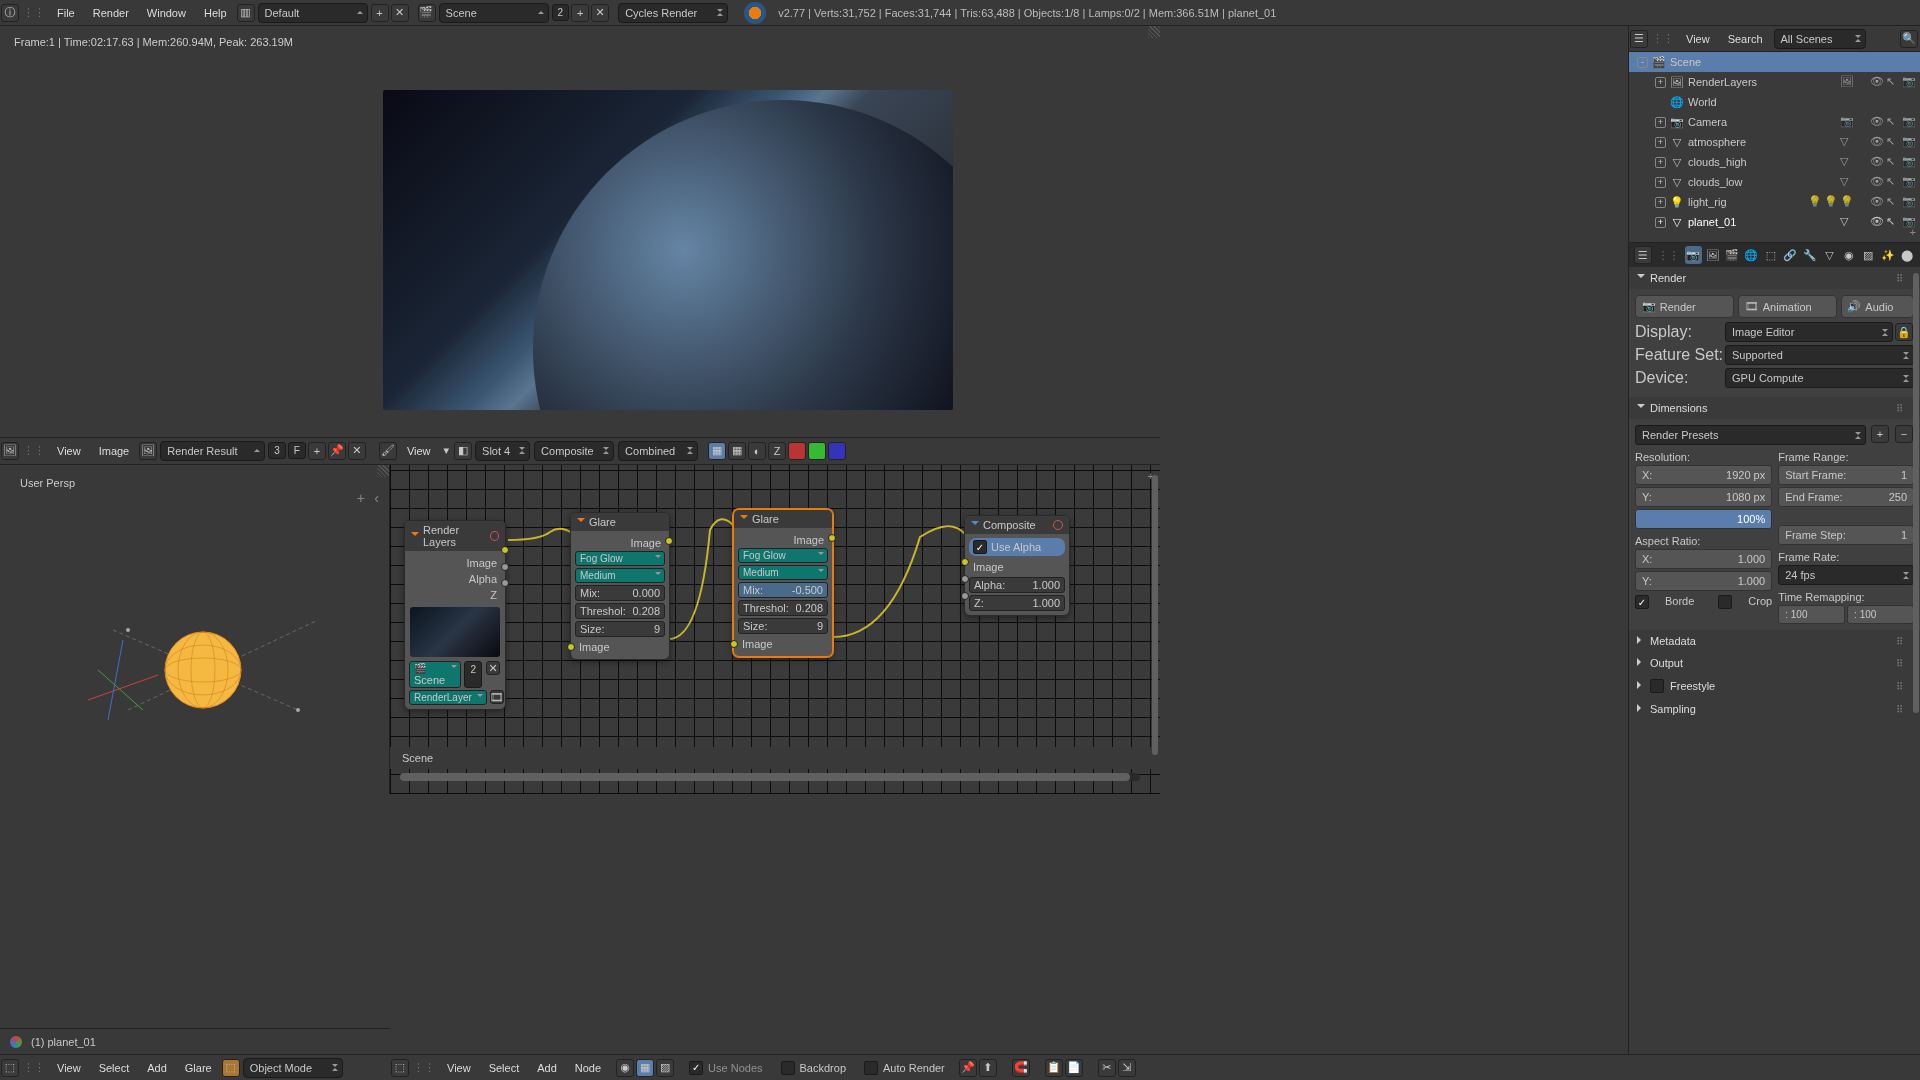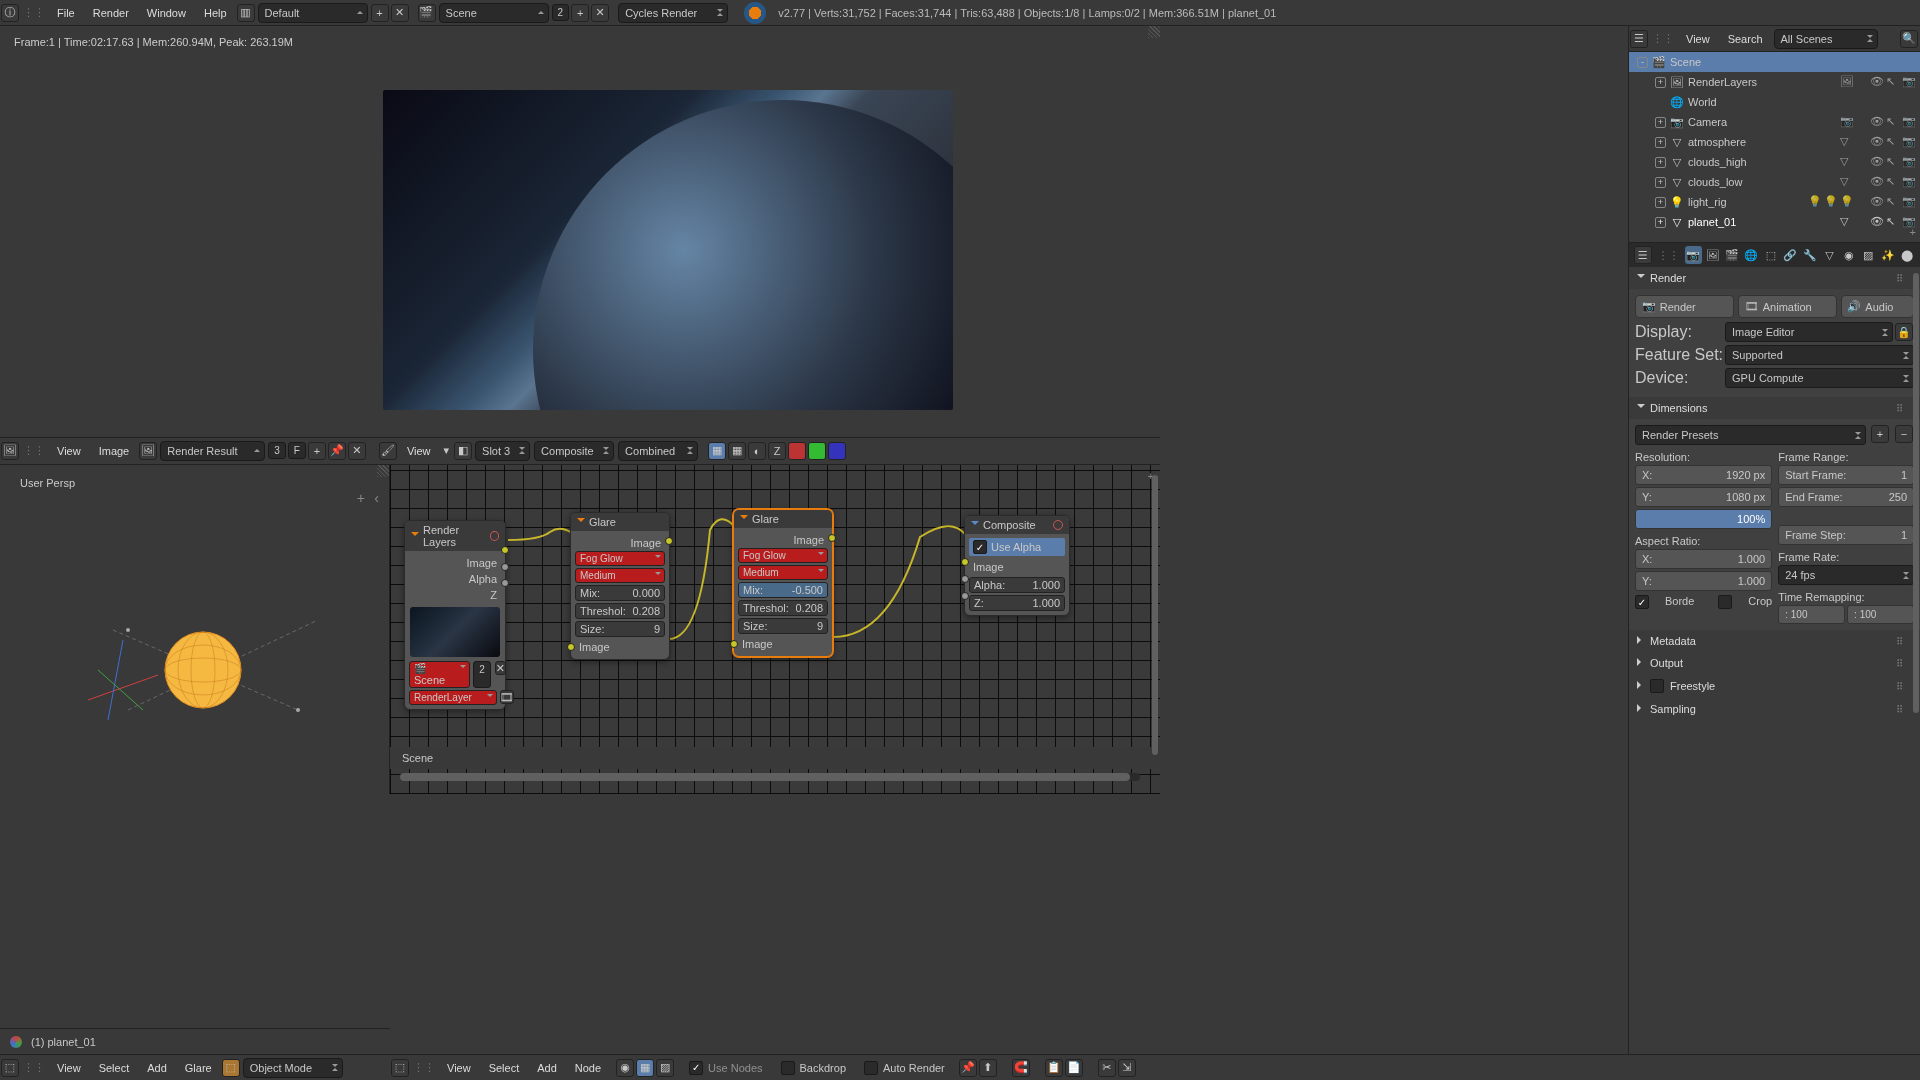--- a/index.html
+++ b/index.html
@@ -26,21 +26,21 @@
 .node { position:absolute; background:#555; border:1px solid #2a2a2a; border-radius:6px; box-shadow:0 2px 6px rgba(0,0,0,0.4); }
 .node-title { background:#3a3a3a; border-radius:5px 5px 0 0; padding:3px 6px; display:flex; align-items:center; font-size:11px; }
 .node-tri { width:0; height:0; border:4px solid transparent; border-left-color:#e87d0d; margin-right:4px; transform:rotate(90deg); }
 .node-tri.blue { border-left-color:#598ac9; }
 .node-body { padding:4px; }
 .node-row { display:flex; align-items:center; padding:2px 4px; font-size:10px; }
 .node-row.r { justify-content:flex-end; }
 .sock { width:8px; height:8px; border-radius:50%; background:#ccc; border:1px solid #222; position:absolute; }
 .sock.y { background:#c7c729; }
 .sock.g { background:#999; }
-.nd-dd { background:#b91c1c; border:1px solid #222; border-radius:3px; padding:1px 24px 1px 4px; font-size:10px; width:100%; position:relative; }
+.nd-dd { background:#0f766e; border:1px solid #222; border-radius:3px; padding:1px 14px 1px 4px; font-size:10px; width:100%; position:relative; }
 .nd-dd::after { content:''; position:absolute; right:3px; top:3px; border:3px solid transparent; border-top-color:#999; }
 .nd-num { background:#3a3a3a; border:1px solid #222; border-radius:3px; padding:1px 4px; font-size:10px; width:100%; display:flex; justify-content:space-between; }
 .nd-num.sel { background:#4a6a8a; }
 .node.sel { border-color:#e87d0d; box-shadow:0 0 0 1px #e87d0d,0 2px 6px rgba(0,0,0,0.4); }
 svg.wires { position:absolute; top:0; left:0; width:100%; height:100%; pointer-events:none; }
 .bottom-bar { position:absolute; bottom:0; left:0; width:1160px; height:26px; background:#393939; border-top:1px solid #222; display:flex; align-items:center; }
 .info-bar { position:absolute; bottom:26px; left:0; width:1160px; height:26px; background:#393939; border-top:1px solid #222; display:flex; align-items:center; }
 .vp-footer { position:absolute; bottom:52px; left:390px; width:770px; height:22px; background:#393939; display:flex; align-items:center; padding:0 12px; }
 .bt-bar2 { position:absolute; bottom:0; left:390px; width:1530px; height:26px; background:#393939; border-top:1px solid #222; display:flex; align-items:center; }
 .scrollbar-v { position:absolute; top:310px; right:1px; width:6px; height:400px; background:#606060; border-radius:3px; }
@@ -126,21 +126,21 @@
   <div class="num-pill">3</div>
   <div class="num-pill">F</div>
   <div class="sq-btn">+</div>
   <div class="sq-btn">📌</div>
   <div class="sq-btn">✕</div>
   <div class="sq-btn" style="margin-left:12px">🖌</div>
   <div class="menu-item">View</div>
   <span style="margin:0 4px">▾</span>
   <div class="sq-btn">◧</div>
   <div class="dd dbl" style="width:55px">
-      <span>Slot 3</span>
+      <span>Slot 4</span>
     </div>
   <div class="dd dbl" style="width:80px">
       <span>Composite</span>
     </div>
   <div class="dd dbl" style="width:80px">
       <span>Combined</span>
     </div>
   <div class="sq-btn" style="margin-left:8px;background:#5a7dab">▦</div>
   <div class="sq-btn">▦</div>
   <div class="sq-btn">◐</div>
@@ -272,21 +272,21 @@
     </div>
   </div>
 
   <div class="node" style="top:50px;left:574px;width:106px">
     <div class="node-title">
         <span class="node-tri blue"></span>
         <span>Composite</span>
         <span style="margin-left:auto;width:10px;height:10px;border:1px solid #c55;border-radius:50%"></span>
       </div>
     <div class="node-body">
-      <div class="node-row" style="background:#5a7dab;border-radius:2px;padding:2px 4px">
+      <div class="node-row" style="background:#5a7dab;border-radius:7px;padding:2px 4px">
           <span class="chk on"></span> 
           <span style="margin-left:4px">Use Alpha</span>
         </div>
       <div class="node-row" style="margin-top:3px">
           <span class="sock y" style="left:-4px;top:42px"></span>
           <span>Image</span>
         </div>
       <div class="nd-num" style="margin-top:2px">
           <span class="sock g" style="left:-4px;top:59px"></span>
           <span>Alpha:</span>
@@ -351,21 +351,21 @@
   <div class="sq-btn" style="margin-left:14px">✂</div>
   <div class="sq-btn">⇲</div>
 </div>
 
 <div class="outliner">
   <div class="ol-hdr">
     <div class="sq-btn">☰</div>
     <span class="dots">⋮⋮</span>
     <div class="menu-item">View</div>
     <div class="menu-item">Search</div>
-    <div class="dd dbl" style="width:104px">
+    <div class="dd dbl" style="width:92px">
         <span>All Scenes</span>
       </div>
     <div class="sq-btn" style="margin-left:auto;margin-right:2px">🔍</div>
   </div>
   <div id="ol-list">
       <div class="ol-item sel" style="padding-left: 8px;">
         <span class="ol-toggle">-</span>
         <span class="ol-ico">🎬</span>
         <span>Scene</span>
       </div>

